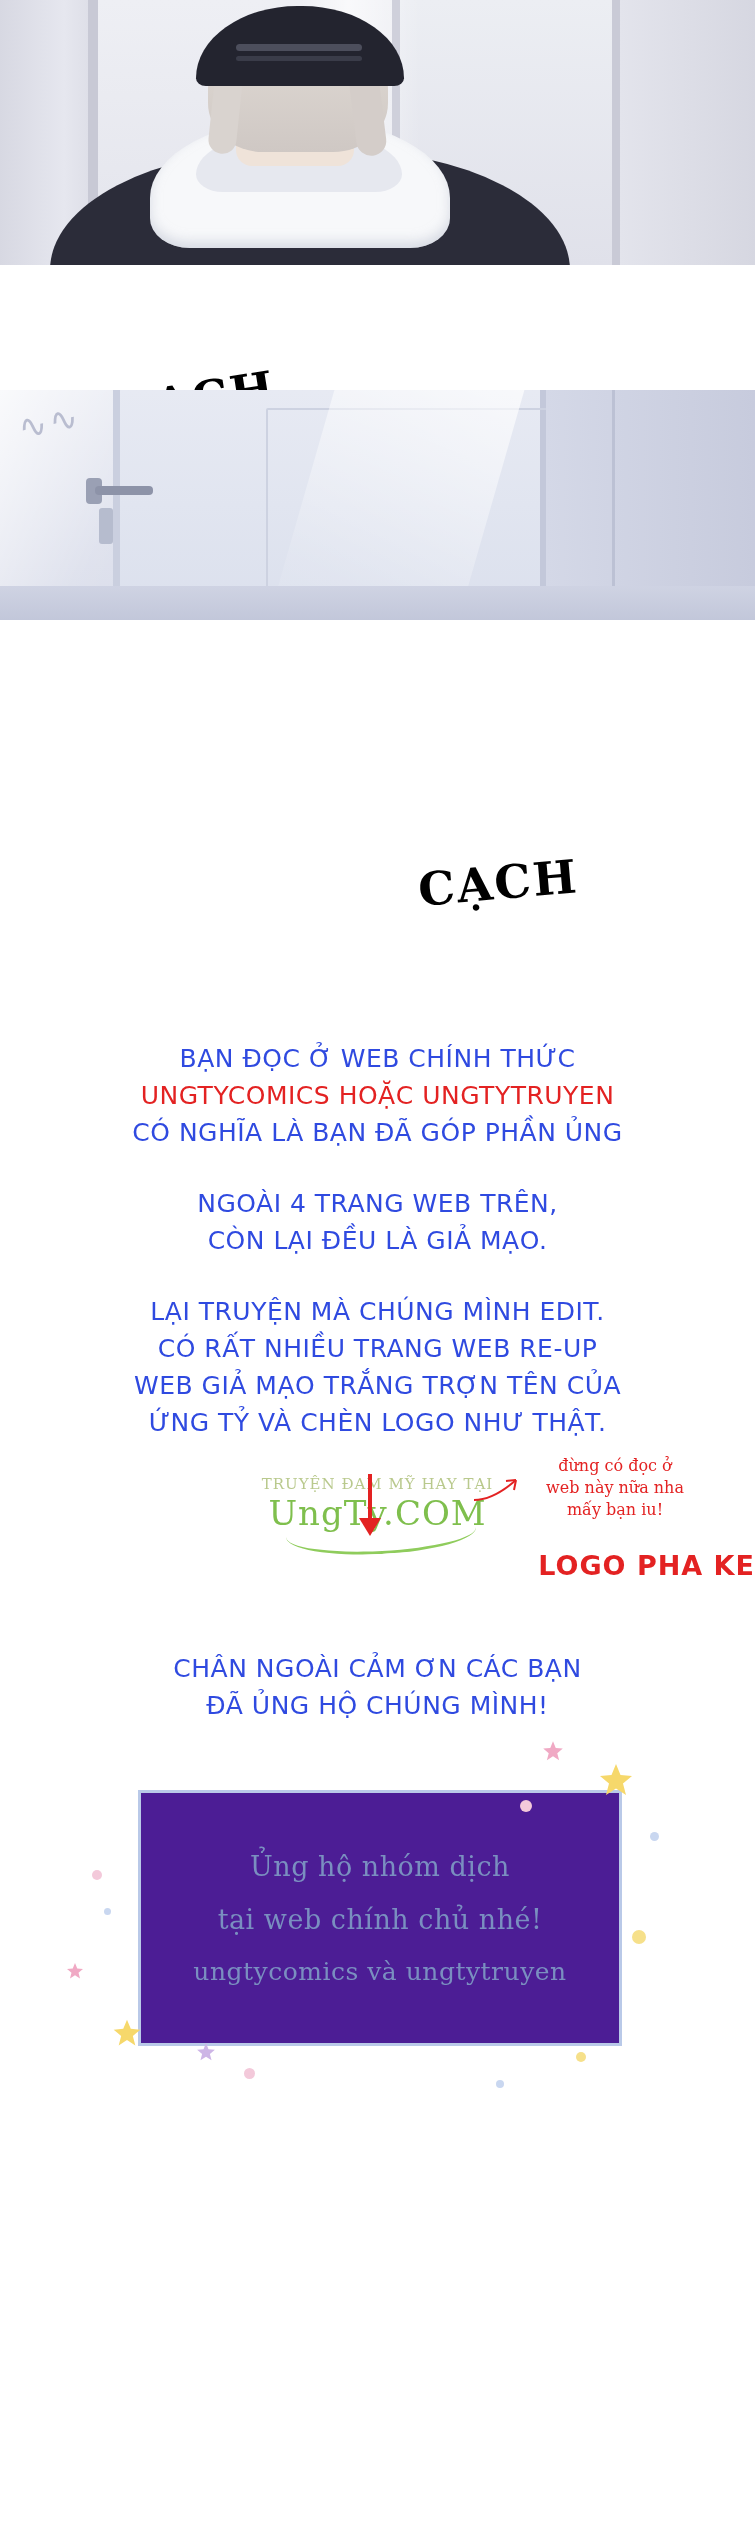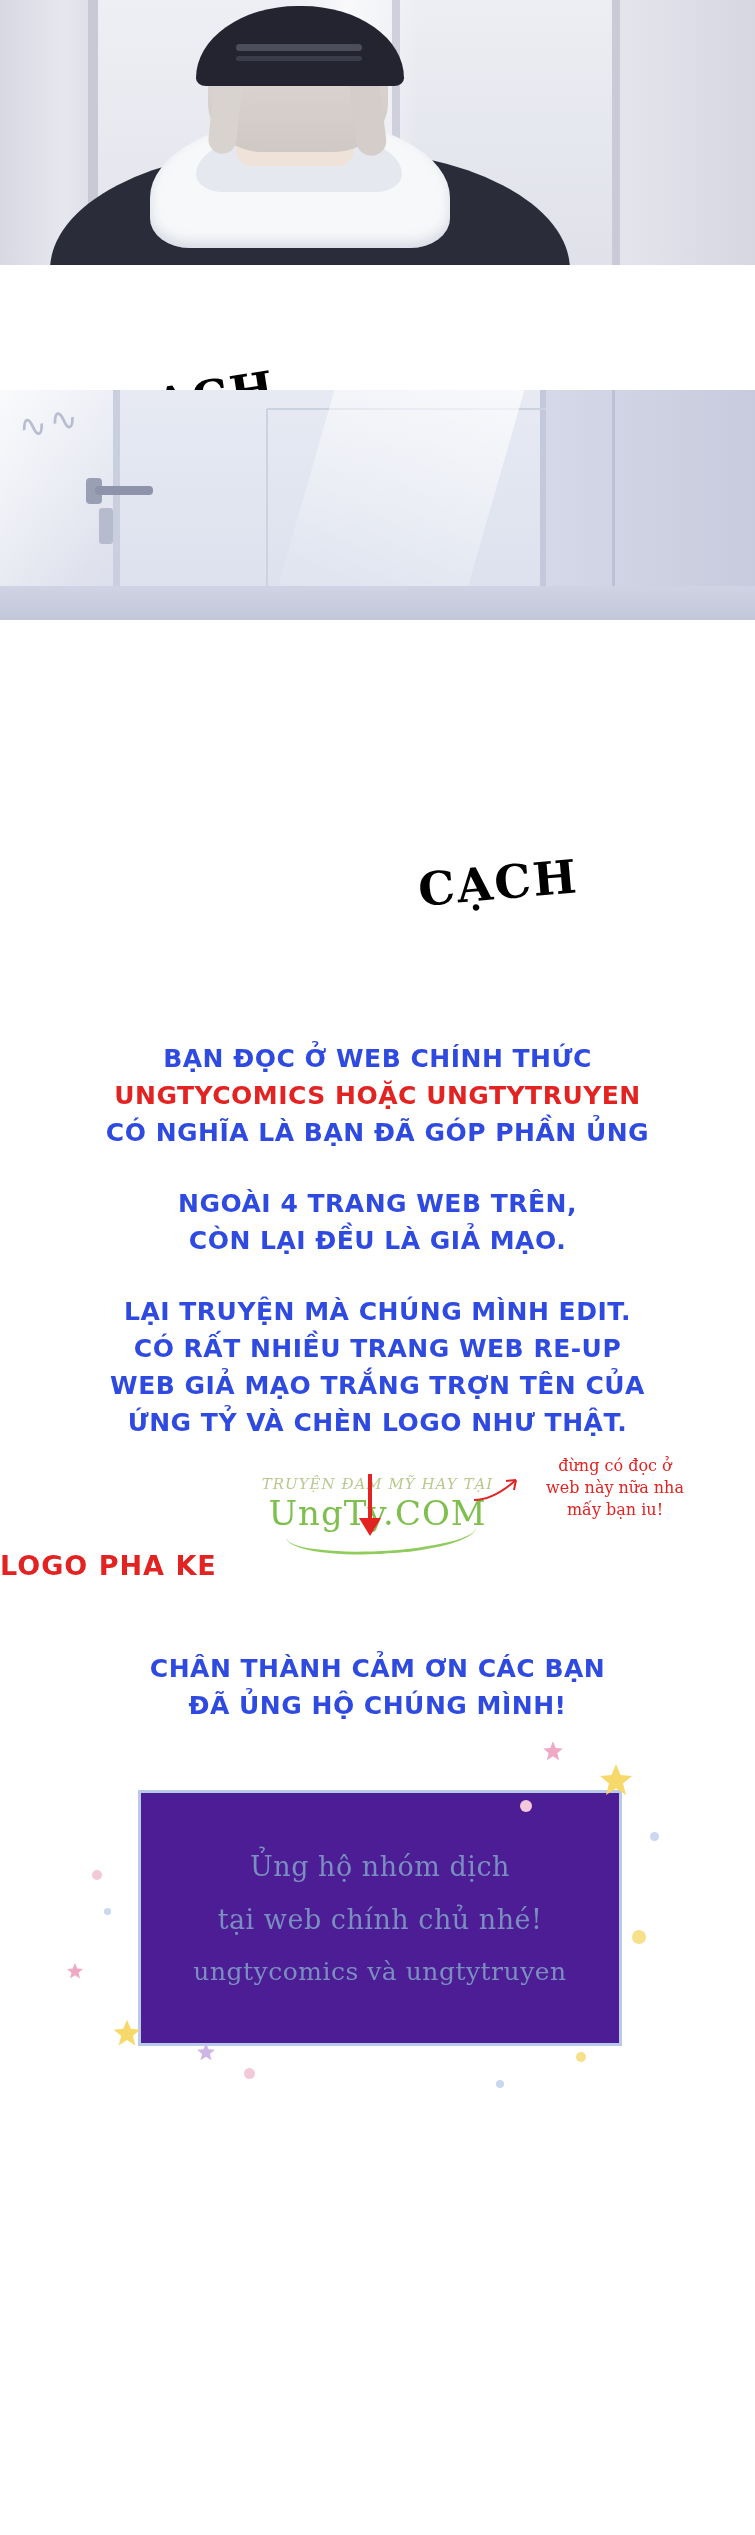--- a/index.html
+++ b/index.html
@@ -219,42 +219,41 @@
 
   
   .notice {
     position: absolute;
     left: 0; top: 1040px;
     width: 755px;
     text-align: center;
   }
   .n-line {
     font-family: "DejaVu Sans", sans-serif;
-    font-weight: bold;
+    font-weight: normal;
     font-size: 25px;
     line-height: 37px;
     color: #2f4ae0;
     letter-spacing: .5px;
   }
   .n-red { color: #e32222; }
   .n-block { margin-bottom: 34px; }
 
   
   .fakelogo {
     position: relative;
     margin: 22px auto 0 auto;
     width: 300px;
     height: 86px;
   }
   .fl-top {
     font-family: "DejaVu Serif", serif;
     font-size: 15px;
     color: #b9c98d;
     letter-spacing: 1px;
-    font-style: italic;
   }
   .fl-main {
     font-family: "DejaVu Serif", serif;
     font-size: 34px;
     font-weight: normal;
     color: #7fbf4d;
     letter-spacing: 1px;
     line-height: 40px;
   }
   .fl-swoosh {
@@ -276,21 +275,21 @@
     left: 359px; top: 1518px;
     width: 0; height: 0;
     border-left: 11px solid transparent;
     border-right: 11px solid transparent;
     border-top: 18px solid #e32222;
   }
   .logo-fake-label {
     position: absolute;
     left: 0; top: 1550px;
     width: 755px;
-    text-align: left;
+    text-align: right;
     font-family: "DejaVu Sans", sans-serif;
     font-weight: bold;
     font-size: 27px;
     color: #e32222;
     letter-spacing: 1px;
   }
   .sidenote {
     position: absolute;
     left: 520px; top: 1455px;
     width: 190px;
@@ -431,21 +430,21 @@
     <path d="M2 30 C 14 30, 28 24, 44 10" stroke="#e32222" stroke-width="2" fill="none"></path>
     <path d="M44 10 L 34 11 M44 10 L 42 20" stroke="#e32222" stroke-width="2" fill="none"></path>
   </svg>
   <div class="sidenote">
     <div>đừng có đọc ở</div>
     <div>web này nữa nha</div>
     <div>mấy bạn iu!</div>
   </div>
 
   <div class="thanks">
-    <div class="n-line">CHÂN THÀNH CẢM ƠN CÁC BẠN</div>
+    <div class="n-line">CHÂN NGOÀI CẢM ƠN CÁC BẠN</div>
     <div class="n-line">ĐÃ ỦNG HỘ CHÚNG MÌNH!</div>
   </div>
 
   <div class="card">
     <div class="card-inner">
       <div class="card-line">Ủng hộ nhóm dịch</div>
       <div class="card-line">tại web chính chủ nhé!</div>
       <div class="card-line card-line3">ungtycomics và ungtytruyen</div>
     </div>
   </div>

